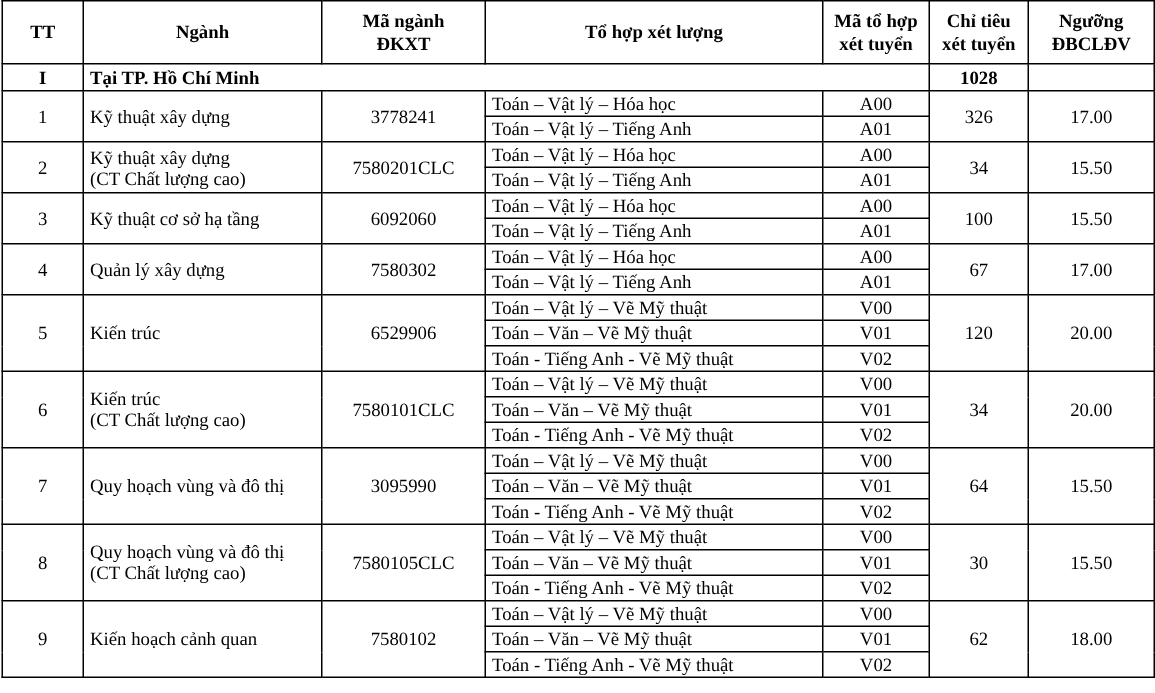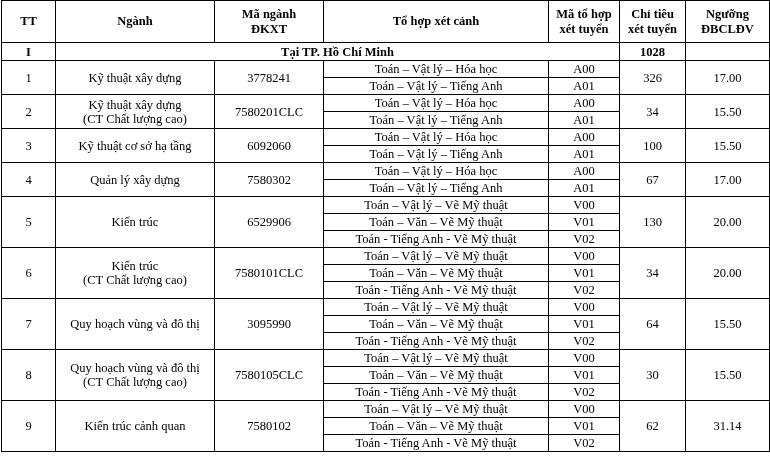--- a/index.html
+++ b/index.html
@@ -15,21 +15,21 @@
   table.adm td, table.adm th {
     border: 1px solid #000;
     padding: 0 4px;
     line-height: 14px;
     vertical-align: middle;
     overflow: hidden;
     white-space: nowrap;
   }
   table.adm th { font-weight: bold; text-align: center; height: 41px; line-height: 15px; white-space: normal; }
   .c { text-align: center; }
-  .l { text-align: center; }
+  .l { text-align: left; }
   .b { font-weight: bold; }
   tr.sec td { height: 17px; }
   tr.r td { height: 16px; }
   td.name { white-space: normal; line-height: 15px; padding-left: 5px; }
 </style>
 </head>
 <body>
 
 <table class="adm">
   <colgroup>
@@ -39,21 +39,21 @@
     <col style="width:225px">
     <col style="width:71px">
     <col style="width:66px">
     <col style="width:84px">
   </colgroup>
   <thead>
     <tr>
       <th>TT</th>
       <th>Ngành</th>
       <th>Mã ngành<br>ĐKXT</th>
-      <th>Tổ hợp xét cảnh</th>
+      <th>Tổ hợp xét lượng</th>
       <th>Mã tổ hợp<br>xét tuyển</th>
       <th>Chỉ tiêu<br>xét tuyển</th>
       <th>Ngưỡng<br>ĐBCLĐV</th>
     </tr>
   </thead>
   <tbody id="tbody">
     <tr class="sec">
       <td class="c b">I</td>
       <td class="l b" colspan="4">Tại TP. Hồ Chí Minh</td>
       <td class="c b">1028</td>
@@ -110,21 +110,21 @@
       <tr class="r">
         <td class="l">Toán – Vật lý – Tiếng Anh</td>
         <td class="c">A01</td>
       </tr>
       <tr class="r">
         <td class="c" rowspan="3">5</td>
         <td class="l name" rowspan="3">Kiến trúc</td>
         <td class="c" rowspan="3">6529906</td>
         <td class="l">Toán – Vật lý  – Vẽ Mỹ thuật</td>
         <td class="c">V00</td>
-        <td class="c" rowspan="3">130</td>
+        <td class="c" rowspan="3">120</td>
         <td class="c" rowspan="3">20.00</td>
       </tr>
       <tr class="r">
         <td class="l">Toán – Văn – Vẽ Mỹ thuật</td>
         <td class="c">V01</td>
       </tr>
       <tr class="r">
         <td class="l">Toán - Tiếng Anh - Vẽ Mỹ thuật</td>
         <td class="c">V02</td>
       </tr>
@@ -174,26 +174,26 @@
       <tr class="r">
         <td class="l">Toán – Văn – Vẽ Mỹ thuật</td>
         <td class="c">V01</td>
       </tr>
       <tr class="r">
         <td class="l">Toán - Tiếng Anh - Vẽ Mỹ thuật</td>
         <td class="c">V02</td>
       </tr>
       <tr class="r">
         <td class="c" rowspan="3">9</td>
-        <td class="l name" rowspan="3">Kiến trúc cảnh quan</td>
+        <td class="l name" rowspan="3">Kiến hoạch cảnh quan</td>
         <td class="c" rowspan="3">7580102</td>
         <td class="l">Toán – Vật lý  – Vẽ Mỹ thuật</td>
         <td class="c">V00</td>
         <td class="c" rowspan="3">62</td>
-        <td class="c" rowspan="3">31.14</td>
+        <td class="c" rowspan="3">18.00</td>
       </tr>
       <tr class="r">
         <td class="l">Toán – Văn – Vẽ Mỹ thuật</td>
         <td class="c">V01</td>
       </tr>
       <tr class="r">
         <td class="l">Toán - Tiếng Anh - Vẽ Mỹ thuật</td>
         <td class="c">V02</td>
       </tr>
     </tbody>

